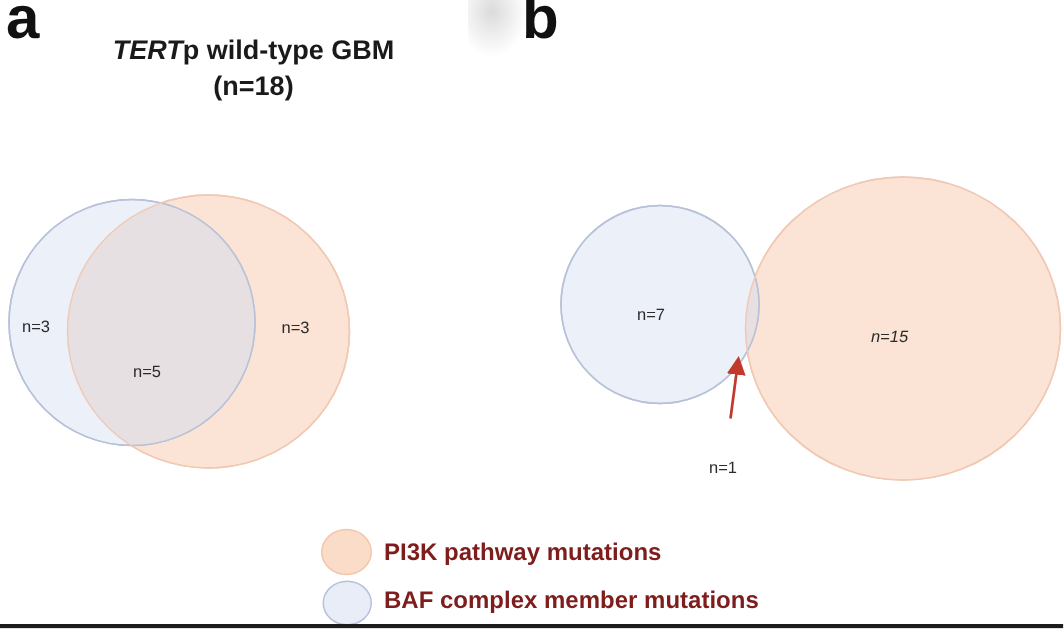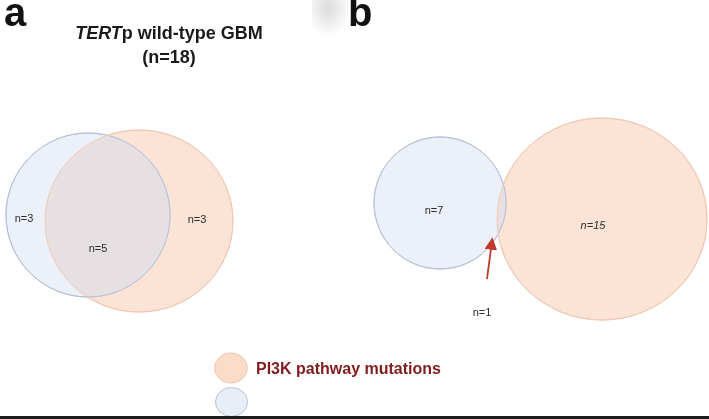--- a/index.html
+++ b/index.html
@@ -126,15 +126,16 @@
   </svg>
 
   <div id="label-a-left" class="venn-label">n=3</div>
   <div id="label-a-mid" class="venn-label">n=5</div>
   <div id="label-a-right" class="venn-label">n=3</div>
   <div id="label-b-left" class="venn-label">n=7</div>
   <div id="label-b-right" class="venn-label">n=15</div>
   <div id="label-b-overlap" class="venn-label">n=1</div>
 
   <div id="legend-label-pi3k" class="legend-label">PI3K pathway mutations</div>
+  <div id="legend-label-baf" class="legend-label">BAF complex member mutations</div>
 
   <div id="bottom-rule"></div>
 </div>
 
 </body></html>

